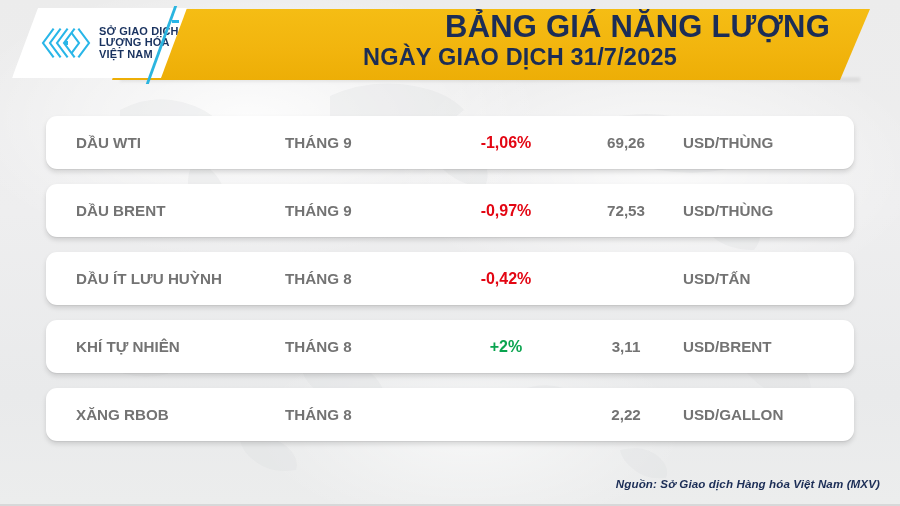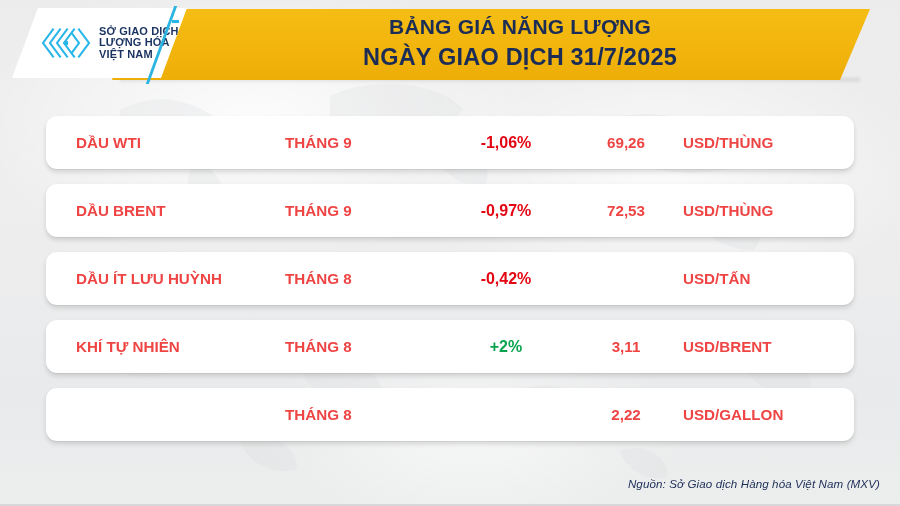--- a/index.html
+++ b/index.html
@@ -111,21 +111,21 @@
   .title-block {
     position: absolute;
     left: 210px;
     top: 12px;
     width: 620px;
     text-align: center;
     color: #1b2d56;
     font-weight: 700;
     letter-spacing: 0.2px;
   }
-  .title-line1 { font-size: 21px; line-height: 30px; }
+  .title-line1 { font-size: 31px; line-height: 30px; text-align: right; }
   .title-line2 { font-size: 23.5px; line-height: 30px; }
 
   
   .rows {
     position: absolute;
     left: 46px;
     top: 116px;
     width: 808px;
   }
   .row {
@@ -135,42 +135,42 @@
     background: #ffffff;
     border-radius: 11px;
     box-shadow: 0 3px 5px rgba(0,0,0,0.13), 0 1px 1px rgba(0,0,0,0.06);
     display: block;
   }
   .cell {
     position: absolute;
     top: 0;
     height: 53px;
     line-height: 53px;
-    color: #ef4444;
+    color: #737373;
     font-weight: 700;
     font-size: 15.2px;
     white-space: nowrap;
   }
   .c-name  { left: 30px;  text-align: left; }
   .c-month { left: 239px; width: 120px; text-align: left; }
   .c-chg   { left: 400px; width: 120px; text-align: center; font-size: 16px; }
   .c-price { left: 540px; width: 80px;  text-align: center; }
   .c-unit  { left: 637px; text-align: left; }
 
   .chg-down { color: #e30613; }
   .chg-up   { color: #0aa44f; }
 
   
   .footer {
     position: absolute;
     right: 20px;
     bottom: 14px;
     color: #1b2d56;
     font-size: 11.6px;
-    font-weight: 400;
+    font-weight: 700;
     font-style: italic;
     letter-spacing: 0.1px;
   }
 </style>
 </head>
 <body>
 
 <div class="page">
 
   <div class="map-watermark">
@@ -255,20 +255,21 @@
 
     <div class="row">
       <span class="cell c-name">KHÍ TỰ NHIÊN</span>
       <span class="cell c-month">THÁNG 8</span>
       <span class="cell c-chg chg-up">+2%</span>
       <span class="cell c-price">3,11</span>
       <span class="cell c-unit">USD/BRENT</span>
     </div>
 
     <div class="row">
+      <span class="cell c-name">XĂNG RBOB</span>
       <span class="cell c-month">THÁNG 8</span>
       <span class="cell c-price">2,22</span>
       <span class="cell c-unit">USD/GALLON</span>
     </div>
 
   </div>
 
   <div class="footer">Nguồn: Sở Giao dịch Hàng hóa Việt Nam (MXV)</div>
 
 </div>

